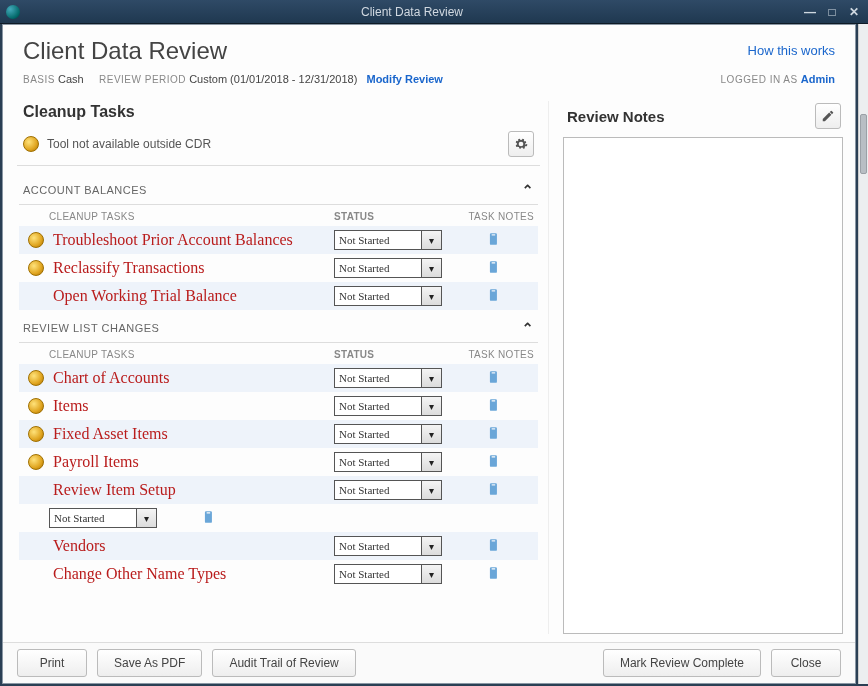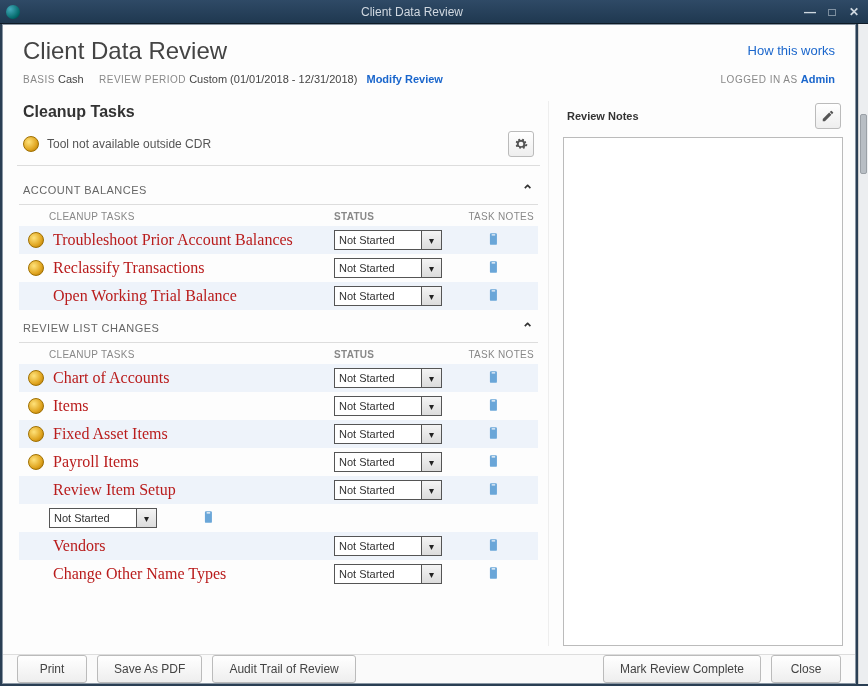--- a/index.html
+++ b/index.html
@@ -158,50 +158,50 @@
   .status-dd {
     display: inline-flex;
     align-items: center;
     border: 1px solid #555;
     background: #fff;
     height: 20px;
     width: 108px;
     font-size: 11px;
     cursor: pointer;
   }
-  .status-dd .val { flex:1; padding: 0 4px; }
+  .status-dd .val { flex:1; padding: 0 4px; font-family: Liberation Serif, serif; }
   .status-dd .arrow {
     width: 20px; height: 100%;
     border-left: 1px solid #555;
     background: linear-gradient(#f4f4f4,#dcdcdc);
     display:flex; align-items:center; justify-content:center;
     font-size: 10px; color:#222;
   }
   .note-icon svg { width: 14px; height: 16px; fill:#6aa6d8; }
   .notes-head {
     display:flex; align-items:center;
     padding: 2px 2px 8px 4px;
   }
-  .notes-head .t { flex:1; font-size: 11px; font-weight:bold; }
+  .notes-head .t { flex:1; font-size: 15px; font-weight:bold; }
   .pencil-btn {
     width: 26px; height: 26px;
     border:1px solid #bbb; border-radius:3px;
     background: linear-gradient(#fff,#eee);
     display:flex; align-items:center; justify-content:center;
     cursor:pointer;
   }
   .pencil-btn svg { width:14px; height:14px; fill:#555; }
   .notes-body {
     flex:1;
     border:1px solid #bbb;
     background:#fff;
     overflow-y:auto;
   }
   .button-bar {
-    height: 29px;
+    height: 41px;
     padding: 6px 14px;
     display:flex; align-items:center; gap:10px;
     border-top:1px solid #ddd;
     background:#fafafa;
   }
   .btn {
     border:1px solid #bbb;
     border-radius:3px;
     background: linear-gradient(#fff,#eee);
     padding: 6px 16px;

